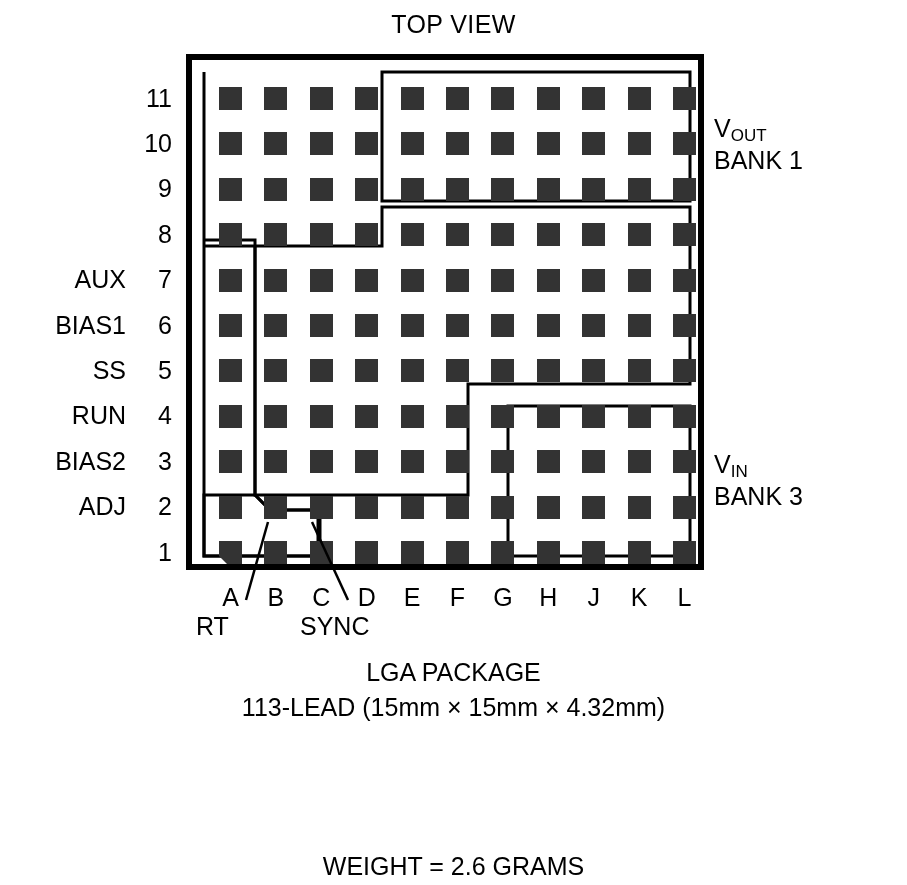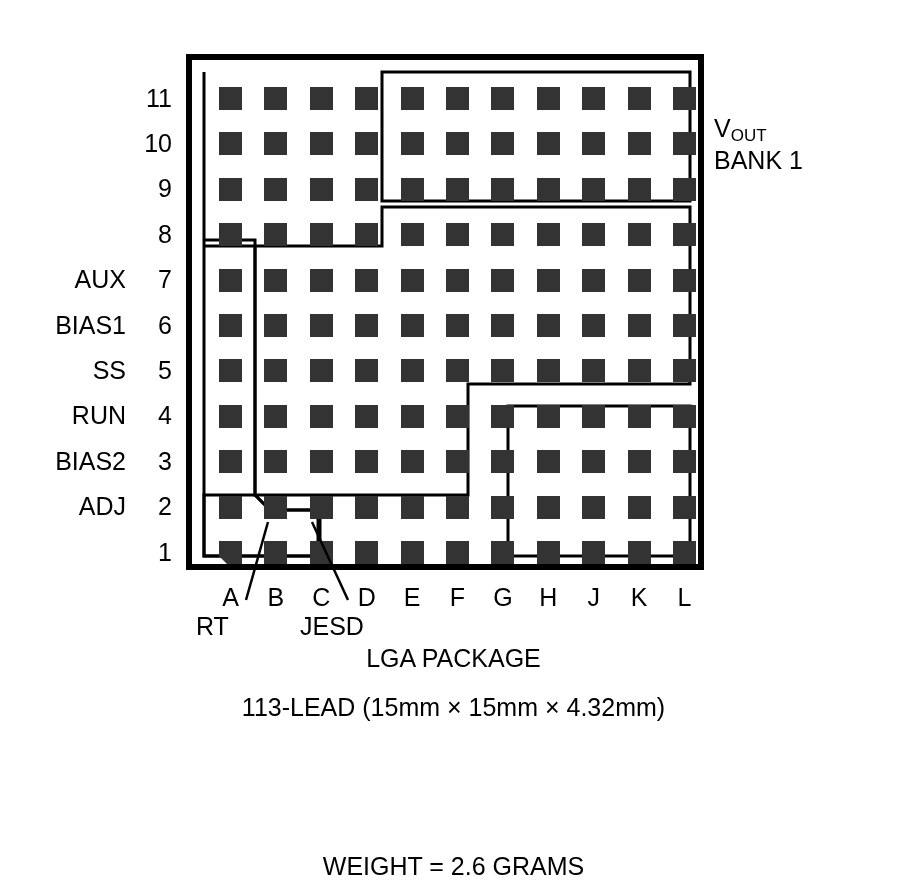--- a/index.html
+++ b/index.html
@@ -158,20 +158,21 @@
     font-size: 13px;
     position: relative;
     top: 5px;
   }
 </style>
 </head>
 <body>
 
 <div id="stage">
 
+  <div class="top-view-title">TOP VIEW</div>
 
   <div id="package">
     <div class="pkg-border"></div>
 
     <svg id="banks" viewBox="0 0 518 516">
 
       <path d="M 18 18 L 18 186 L 69 186 L 69 441 L 84 456 L 134 456 L 134 502 L 18 502 Z" fill="none" stroke="#000" stroke-width="3"></path>
 
       <path d="M 196 18 L 196 147 L 504 147 L 504 18 Z" fill="none" stroke="#000" stroke-width="3"></path>
 
@@ -339,29 +340,33 @@
       <div class="col-lab" style="left: 619.1px; top: 585px;">K</div>
       <div class="col-lab" style="left: 664.5px; top: 585px;">L</div>
     </div>
 
   <div class="bank-label" style="left:714px; top:114px;">
     <div><span>V</span><span class="sub">OUT</span></div>
     <div>BANK 1</div>
   </div>
 
 
+  <div class="bank-label" style="left:714px; top:450px;">
+    <div><span>V</span><span class="sub">IN</span></div>
+    <div>BANK 3</div>
+  </div>
 
   <svg id="leaders" viewBox="0 0 907 885">
     <line x1="268" y1="522" x2="246" y2="600" stroke="#000" stroke-width="2.5"></line>
     <line x1="312" y1="522" x2="348" y2="600" stroke="#000" stroke-width="2.5"></line>
   </svg>
 
   <div class="callout" style="left:196px; top:614px; width:100px;">RT</div>
-  <div class="callout" style="left:300px; top:614px; width:100px;">JESD</div>
-
-  <div class="caption" style="top:643px;">LGA PACKAGE</div>
+  <div class="callout" style="left:300px; top:614px; width:100px;">SYNC</div>
+
+  <div class="caption" style="top:657px;">LGA PACKAGE</div>
   <div class="caption" style="top:692px;">113-LEAD (15mm × 15mm × 4.32mm)</div>
 
 
 
   <div class="caption" style="top:851px;">WEIGHT = 2.6 GRAMS</div>
 
 </div>
 
 </body></html>

